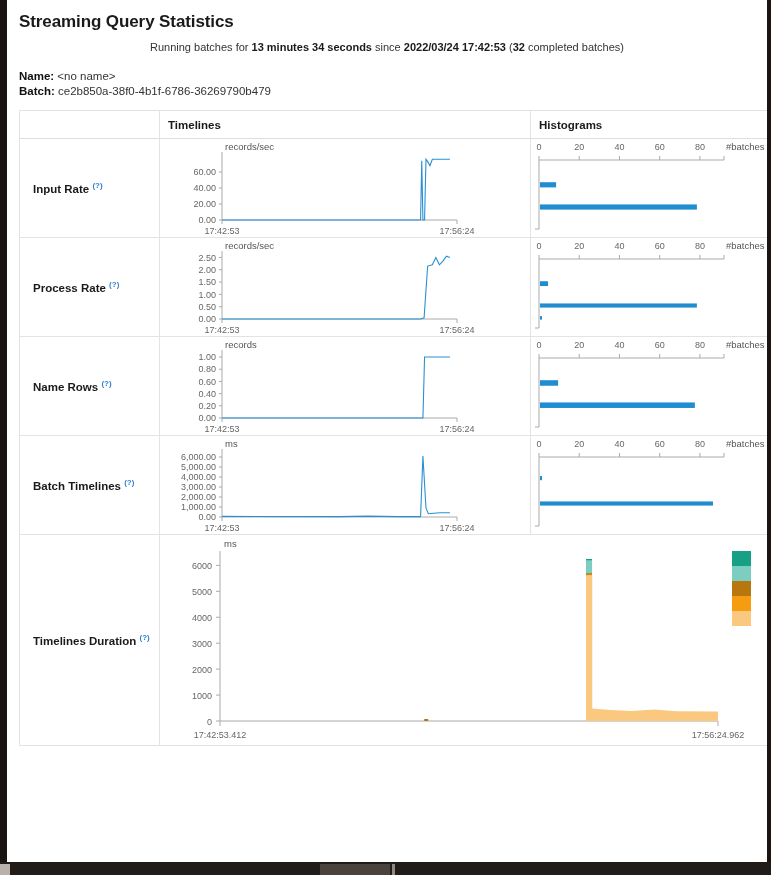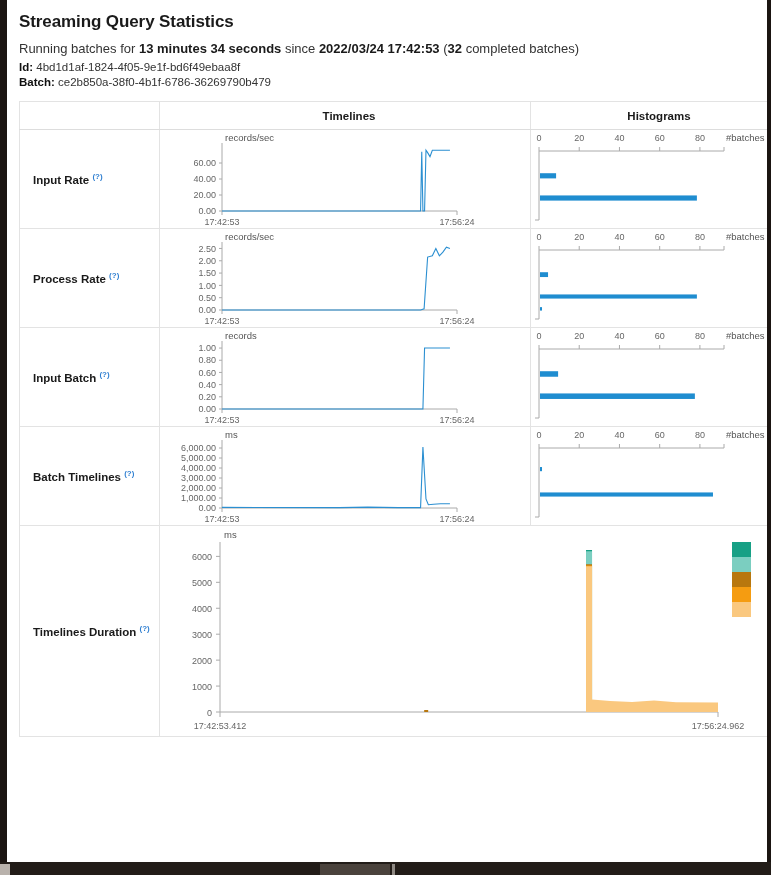--- a/index.html
+++ b/index.html
@@ -44,23 +44,24 @@
   .pad { padding: 10px 12px 0 12px; }
 
   h1.title {
     font-size: 17px;
     font-weight: bold;
     color: #1a1a1a;
     margin: 2px 0 9px 0;
     letter-spacing: -0.1px;
   }
   .subline {
-    font-size: 13px;
+    font-size: 11px;
     color: #333;
-    margin-bottom: 4px;
+    margin-bottom: 16px;
+    text-align: center;
   }
   .subline b { font-weight: bold; color: #1a1a1a; }
 
   .meta { font-size: 11.5px; color: #333; line-height: 15px; margin-bottom: 11px; }
   .meta div { white-space: nowrap; }
   .meta b { font-weight: bold; color: #111; }
 
   
   table.stats {
     width: 100%;
@@ -72,21 +73,21 @@
   table.stats col.c-time  { width: 371px; }
   table.stats col.c-hist  { width: 249px; }
 
   table.stats th, table.stats td {
     border: 1px solid #e3e3e3;
     padding: 0;
     vertical-align: middle;
   }
   table.stats thead th {
     height: 28px;
-    text-align: center;
+    text-align: left;
     font-weight: bold;
     font-size: 11.5px;
     color: #1a1a1a;
     padding-left: 8px;
     background: #fff;
     border-bottom: 1px solid #ddd;
   }
   .rowlabel {
     font-weight: bold;
     font-size: 11.5px;
@@ -117,22 +118,22 @@
   <div class="content">
     <div class="pad">
       <h1 class="title">Streaming Query Statistics</h1>
 
       <div class="subline">
         <span>Running batches for </span><b>13 minutes 34 seconds</b><span> since </span><b>2022/03/24 17:42:53</b><span> (</span><b>32</b><span> completed batches)</span>
       </div>
 
       <div class="meta">
         <div>
-          <b>Id:</b>
-          <span>4bd1d1af-1824-4f05-9e1f-bd6f49ebaa8f</span>
+          <b>Name:</b>
+          <span>&lt;no name&gt;</span>
         </div>
         <div>
           <b>Batch:</b>
           <span>ce2b850a-38f0-4b1f-6786-36269790b479</span>
         </div>
       </div>
 
       <table class="stats">
         <colgroup>
           <col class="c-label">
@@ -234,21 +235,21 @@
                   <line x1="193" y1="21" x2="193" y2="17" class="axisline"></line>
                   <line x1="8" y1="21" x2="8" y2="90" class="axisline"></line>
                   <line x1="8" y1="90" x2="4" y2="90" class="axisline"></line>
                   <rect x="9" y="43.21799999999998" width="8.045454545454547" height="4.83" class="hbar"></rect>
                   <rect x="9" y="78.132" width="2.0113636363636367" height="3.45" class="hbar"></rect>
                   <rect x="9" y="65.436" width="156.88636363636363" height="4.14" class="hbar"></rect>
                 </svg>
               </td>
             </tr>
             <tr>
-              <td class="rowlabel"><span>Input Batch</span> <span class="q">(?)</span></td>
+              <td class="rowlabel"><span>Name Rows</span> <span class="q">(?)</span></td>
               <td class="cellbox">
                 <svg width="369" height="98">
                   <text x="65" y="11" class="unit">records</text>
                   <text x="56" y="23.24761904761905" class="tick" text-anchor="end">1.00</text>
                   <line x1="59" y1="20.04761904761905" x2="62" y2="20.04761904761905" class="axisline"></line>
                   <text x="56" y="35.438095238095244" class="tick" text-anchor="end">0.80</text>
                   <line x1="59" y1="32.23809523809524" x2="62" y2="32.23809523809524" class="axisline"></line>
                   <text x="56" y="47.62857142857143" class="tick" text-anchor="end">0.60</text>
                   <line x1="59" y1="44.42857142857143" x2="62" y2="44.42857142857143" class="axisline"></line>
                   <text x="56" y="59.81904761904762" class="tick" text-anchor="end">0.40</text>

